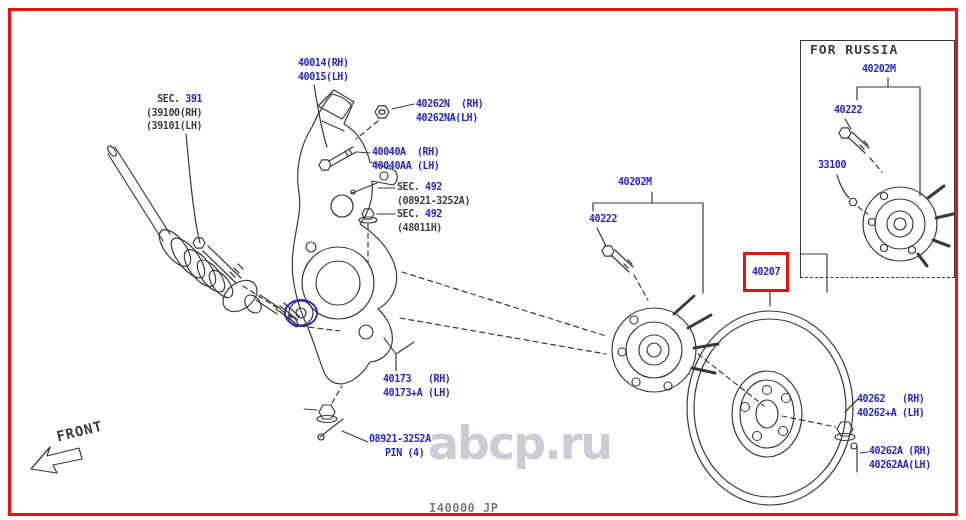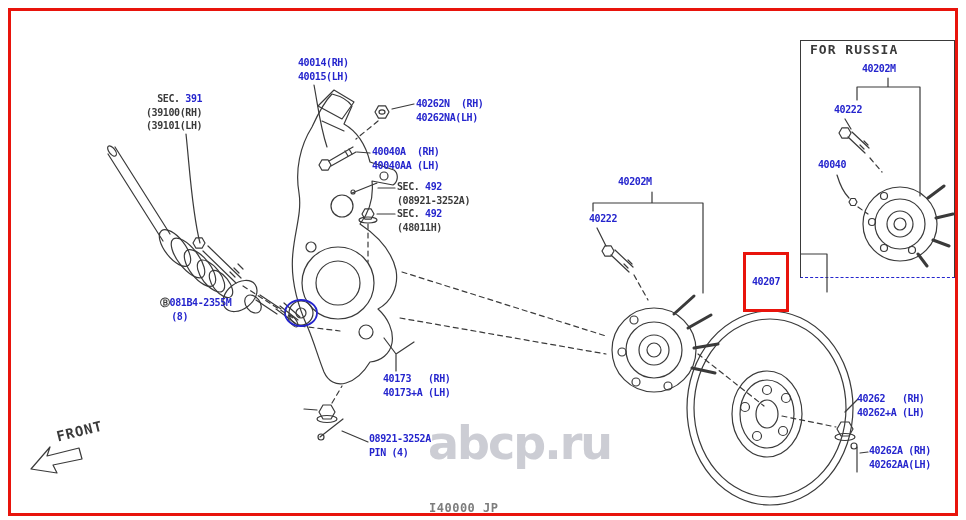--- a/index.html
+++ b/index.html
@@ -13,21 +13,21 @@
          letter-spacing:1px;color:#3a3a3a;white-space:pre;}
   svg.art{position:absolute;left:0;top:0;z-index:2;}
   svg.art *{vector-effect:non-scaling-stroke;}
   .lineart{stroke:#3a3a3a;fill:none;stroke-width:1.2px;stroke-linecap:round;stroke-linejoin:round;}
   .dash{stroke-dasharray:5 4;}
   .thick{stroke-width:3px;}
   .blueline{stroke:#2424cd;stroke-width:1.8px;fill:none;}
   #labels{position:absolute;left:0;top:0;width:966px;height:520px;z-index:3;}
   .plabel{position:absolute;font-size:10px;font-weight:700;line-height:13.5px;
           white-space:pre;letter-spacing:-0.4px;}
-  .plabel.boxed{border:3px solid #e8140c;padding:20px 6px;background:#fff;}
+  .plabel.boxed{border:3px solid #e8140c;padding:10px 6px;background:#fff;}
   .watermark{position:absolute;left:428px;top:416px;z-index:1;
           font-family:"DejaVu Sans","Liberation Sans",sans-serif;
           font-size:46px;font-weight:700;letter-spacing:-2px;}
   .front-label{position:absolute;left:56px;top:423px;font-size:14px;font-weight:700;
           color:#3a3a3a;transform:rotate(-14deg);letter-spacing:1px;z-index:3;}
   .footer-code{position:absolute;left:429px;top:501px;font-size:12px;font-weight:700;
           color:#7d7d7d;z-index:4;letter-spacing:0.5px;}
 </style>
 </head>
 <body>
@@ -199,27 +199,26 @@
   <polygon class="lineart" points="31,469 50,447 47,456 79,448 82,459 53,465 57,473"></polygon>
 </svg>
 
 <div id="labels">
     <div class="plabel" style="left: 146px; top: 92px;"><div><span style="color: rgb(58, 58, 58);">  SEC. </span><span style="color: rgb(36, 36, 205);">391</span></div><div><span style="color: rgb(58, 58, 58);">(39100(RH)</span></div><div><span style="color: rgb(58, 58, 58);">(39101(LH)</span></div></div>
     <div class="plabel" style="left: 298px; top: 56px;"><div><span style="color: rgb(36, 36, 205);">40014(RH)</span></div><div><span style="color: rgb(36, 36, 205);">40015(LH)</span></div></div>
     <div class="plabel" style="left: 416px; top: 97px;"><div><span style="color: rgb(36, 36, 205);">40262N  (RH)</span></div><div><span style="color: rgb(36, 36, 205);">40262NA(LH)</span></div></div>
     <div class="plabel" style="left: 372px; top: 145px;"><div><span style="color: rgb(36, 36, 205);">40040A  (RH)</span></div><div><span style="color: rgb(36, 36, 205);">40040AA (LH)</span></div></div>
     <div class="plabel" style="left: 397px; top: 180px;"><div><span style="color: rgb(58, 58, 58);">SEC. </span><span style="color: rgb(36, 36, 205);">492</span></div><div><span style="color: rgb(58, 58, 58);">(08921-3252A)</span></div></div>
     <div class="plabel" style="left: 397px; top: 207px;"><div><span style="color: rgb(58, 58, 58);">SEC. </span><span style="color: rgb(36, 36, 205);">492</span></div><div><span style="color: #404040;">(48011H)</span></div></div>
-    <div class="plabel" style="left: 160px; top: 296px;"><div><span style="color: rgb(58, 58, 58);">Ⓑ</span><span style="color: rgb(36, 36, 205);">081B4-2355M</span></div><div><span style="color: rgb(36, 36, 205);">  (8)</span></div></div>
     <div class="plabel" style="left: 383px; top: 372px;"><div><span style="color: rgb(36, 36, 205);">40173   (RH)</span></div><div><span style="color: rgb(36, 36, 205);">40173+A (LH)</span></div></div>
-    <div class="plabel" style="left: 369px; top: 432px;"><div><span style="color: rgb(36, 36, 205);">08921-3252A</span></div><div><span style="color: rgb(36, 36, 205);">PIN (4)</span></div></div>
+    <div class="plabel" style="left: 369px; top: 432px;"><div><span style="color: rgb(36, 36, 205);">08921-3252A</span></div><div><span style="color: rgb(36, 36, 205); margin-left: 16px;">PIN (4)</span></div></div>
     <div class="plabel" style="left: 618px; top: 175px;"><div><span style="color: rgb(36, 36, 205);">40202M</span></div></div>
     <div class="plabel" style="left: 589px; top: 212px;"><div><span style="color: rgb(36, 36, 205);">40222</span></div></div>
     <div class="plabel boxed" style="left: 743px; top: 252px;"><div><span style="color: rgb(36, 36, 205);">40207</span></div></div>
     <div class="plabel" style="left: 857px; top: 392px;"><div><span style="color: rgb(36, 36, 205); text-align: center;">40262   (RH)</span></div><div><span style="color: rgb(36, 36, 205);">40262+A (LH)</span></div></div>
     <div class="plabel" style="left: 869px; top: 444px;"><div><span style="color: rgb(36, 36, 205);">40262A (RH)</span></div><div><span style="color: rgb(36, 36, 205);">40262AA(LH)</span></div></div>
     <div class="plabel" style="left: 862px; top: 62px;"><div><span style="color: rgb(36, 36, 205);">40202M</span></div></div>
     <div class="plabel" style="left: 834px; top: 103px;"><div><span style="color: rgb(36, 36, 205);">40222</span></div></div>
-    <div class="plabel" style="left: 818px; top: 158px;"><div><span style="color: rgb(36, 36, 205);">40040</span></div></div>
+    <div class="plabel" style="left: 818px; top: 158px;"><div><span style="color: rgb(36, 36, 205);">33100</span></div></div>
   </div>
 
 <div class="front-label">FRONT</div>
 <div class="footer-code">I40000 JP</div>
 
 </body></html>

